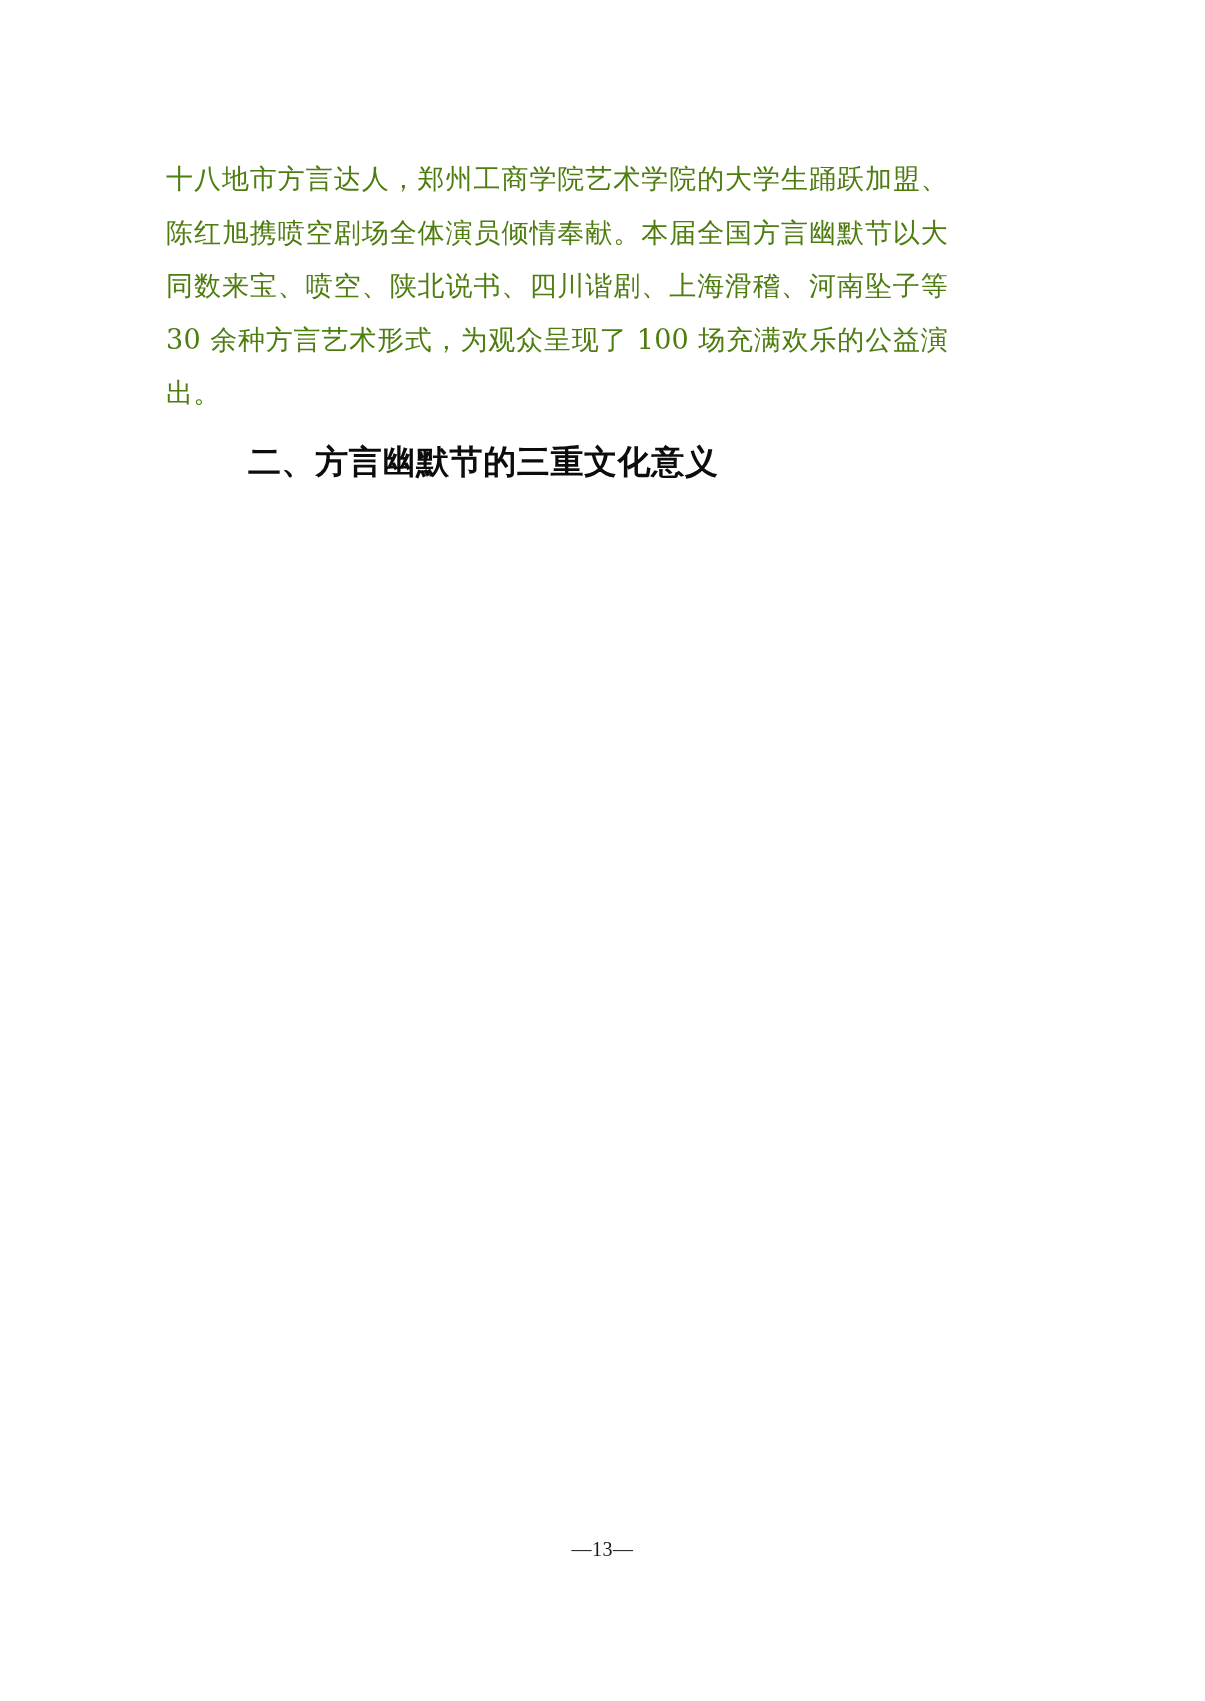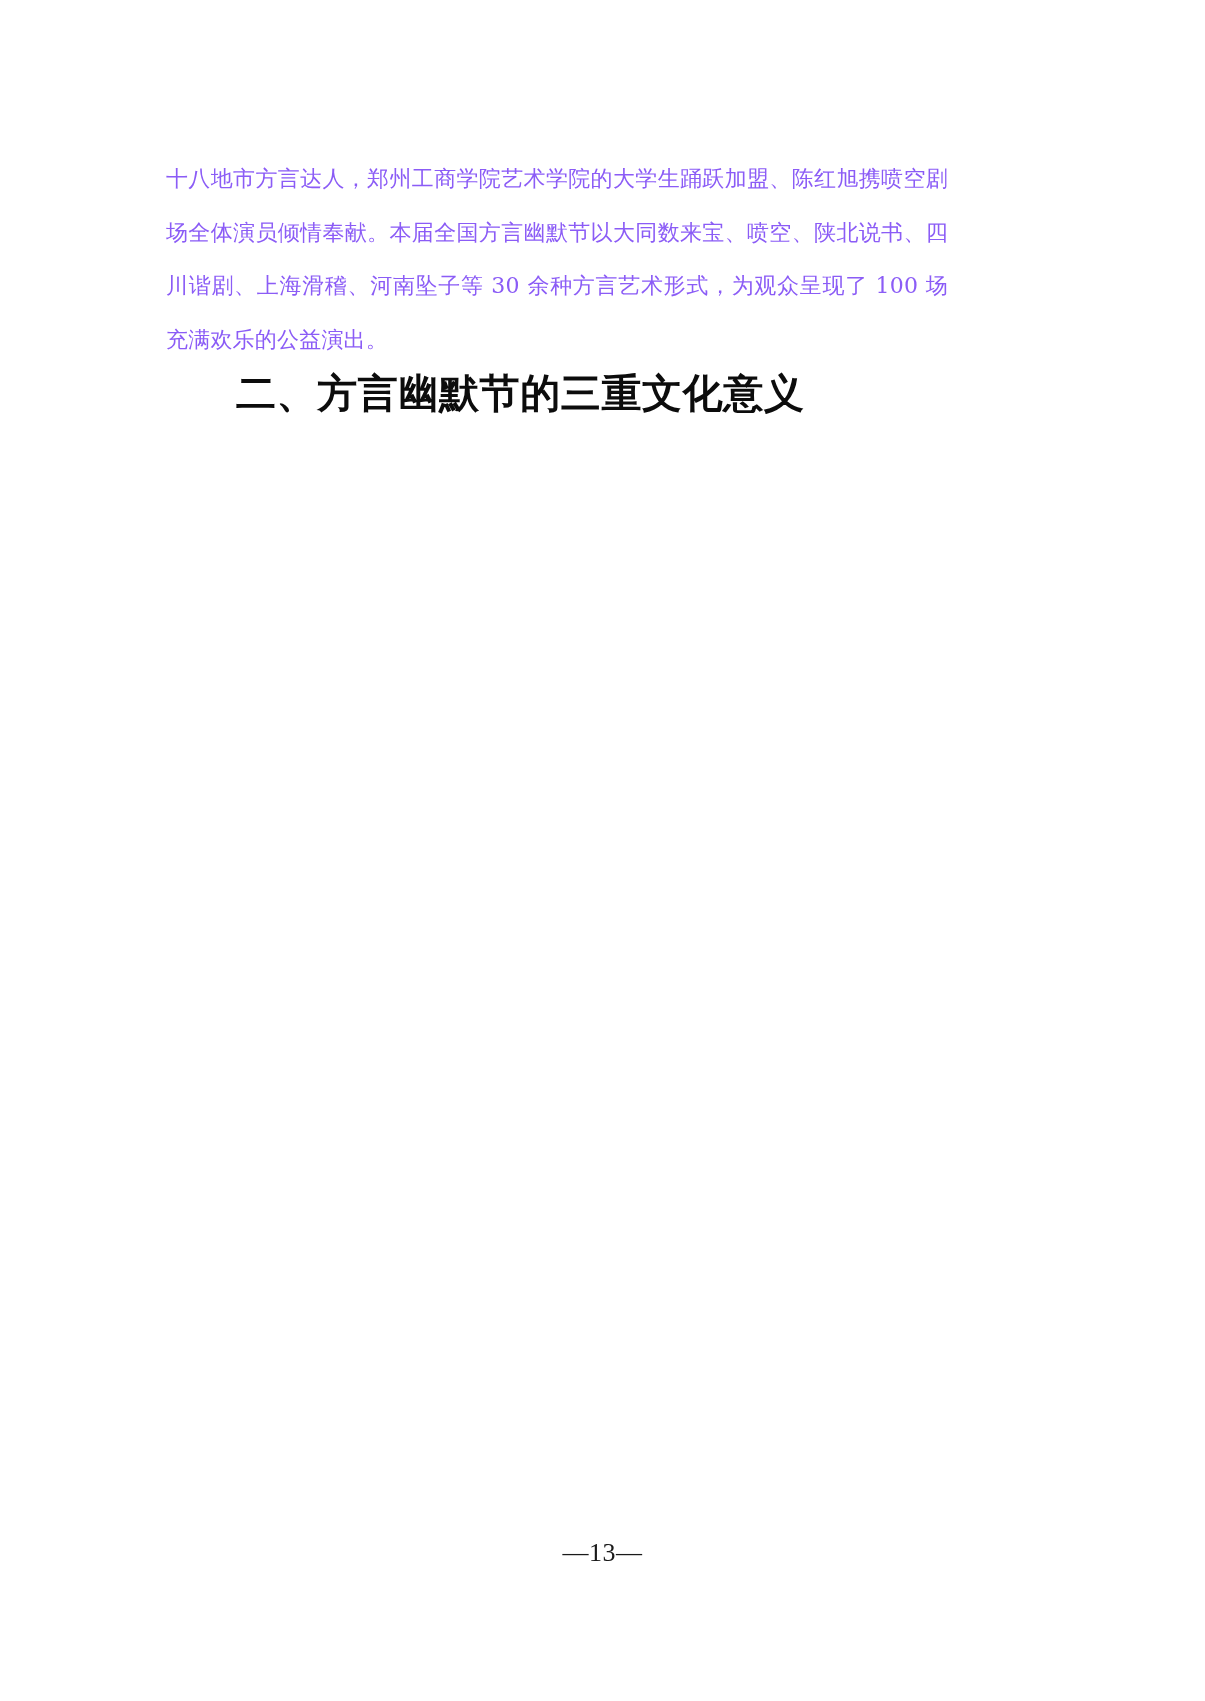--- a/index.html
+++ b/index.html
@@ -28,60 +28,60 @@
   .text-column {
     position: absolute;
     left: 166px;
     top: 152px;
     width: 782px;
   }
 
   
   .body-par {
     font-family: "DejaVu Serif", "Liberation Serif", serif;
-    font-size: 22px;
+    font-size: 27px;
     line-height: 53.6px;
-    color: #8b5cf6;
+    color: #4d7c0f;
     text-align: justify;
     text-align-last: left;
     text-justify: inter-character;
     margin: 0 0 0 0;
     letter-spacing: 0.2px;
     font-weight: 400;
     -webkit-font-smoothing: antialiased;
   }
   .par-indent {
     text-indent: 67px;
   }
   .par-cont {
     text-indent: 0;
   }
 
   
   .section-heading {
-    font-family: Liberation Mono, monospace;
-    font-size: 40px;
+    font-family: Liberation Serif, serif;
+    font-size: 33px;
     line-height: 53.6px;
     font-weight: 700;
     color: #0c0c0c;
     text-indent: 66px;
-    margin: 4px;
+    margin: 16px;
     letter-spacing: 0.6px;
     white-space: nowrap;
   }
 
   
   .page-number {
     position: absolute;
     left: 0;
     top: 1538px;
     width: 1205px;
     text-align: center;
     font-family: "Liberation Serif", "DejaVu Serif", serif;
-    font-size: 26px;
+    font-size: 20px;
     color: #1a1a1a;
     letter-spacing: 0.5px;
   }
 </style>
 </head>
 <body>
 
 <div class="page">
 
   <div class="text-column">

